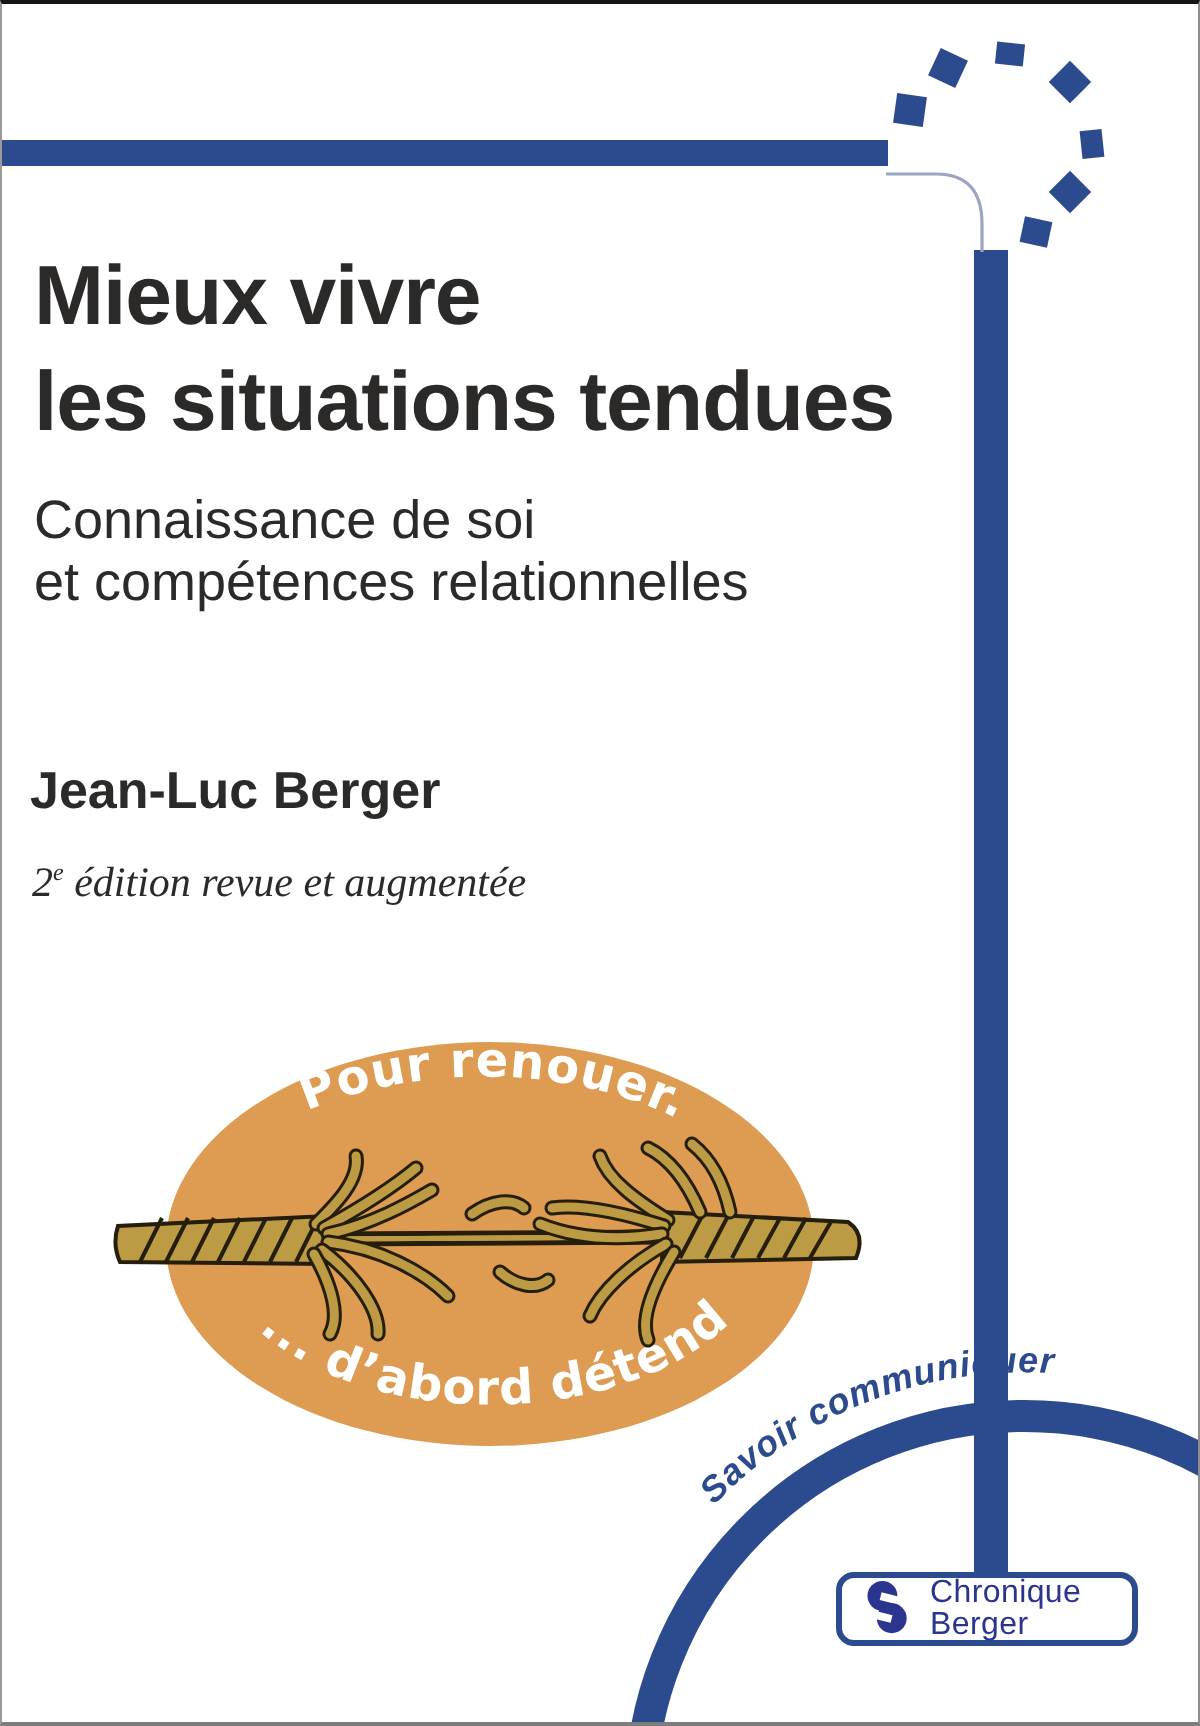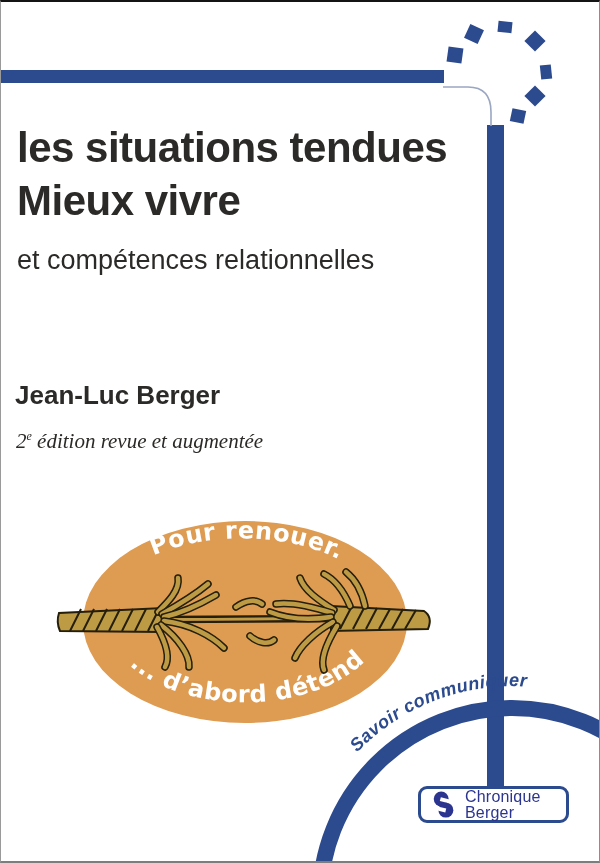--- a/index.html
+++ b/index.html
@@ -17,21 +17,21 @@
     font-weight:700;font-size:42px;line-height:53px;letter-spacing:-0.5px;white-space:nowrap;}
   .subtitle{position:absolute;left:17px;top:245px;z-index:20;color:#2c2a28;
     font-weight:400;font-size:27px;line-height:31px;white-space:nowrap;}
   .author{position:absolute;left:15px;top:377px;z-index:20;color:#2c2a28;
     font-weight:700;font-size:26px;line-height:36px;white-space:nowrap;}
   .edition{position:absolute;left:16px;top:428px;z-index:20;color:#2c2a28;
     font-family:"Liberation Serif",serif;font-style:italic;font-size:21px;line-height:26px;white-space:nowrap;}
   .edition sup{font-size:12px;line-height:0;}
   .pub-box{position:absolute;left:418px;top:786px;width:136px;height:31px;z-index:30;
     background:#ffffff;border:3px solid #2c4a8e;border-radius:9px;
-    display:flex;align-items:center;gap:7px;padding-left:9px;box-sizing:content-box;}
+    display:flex;align-items:flex-start;gap:7px;padding-left:9px;box-sizing:content-box;}
   .pub-text{color:#2b3590;font-size:16px;line-height:16px;font-weight:400;letter-spacing:0.2px;}
   .rope-dark{stroke:#241e0a;stroke-width:7.5;fill:none;stroke-linecap:round;}
   .rope-lite{stroke:#bd9b45;stroke-width:4.5;fill:none;stroke-linecap:round;}
   .hatch{stroke:#241e0a;stroke-width:2;}
   .arc-text{font-family:"DejaVu Sans","Liberation Sans",sans-serif;font-weight:700;
     font-size:24px;fill:#ffffff;letter-spacing:0.5px;}
   .coll-text{font-family:"Liberation Sans",sans-serif;font-weight:700;font-style:italic;
     font-size:18px;fill:#2c4a8e;letter-spacing:0.5px;}
   .sq{fill:#2c4a8e;}
 </style>
@@ -126,25 +126,26 @@
       <path class="rope-lite" d="M350,606 C344,592 336,580 324,574"></path>
     <path class="rope-dark" d="M365,606 C362,592 356,580 346,572"></path>
       <path class="rope-lite" d="M365,606 C362,592 356,580 346,572"></path>
   </g>
 
   <circle cx="512" cy="900" r="192" fill="none" stroke="#2c4a8e" stroke-width="16"></circle>
   <text class="coll-text"><textPath href="#pathColl" xlink:href="#pathColl" startOffset="6">Savoir communiquer</textPath></text>
 </svg>
 
 <div class="title">
+  <div>Mieux vivre</div>
   <div>les situations tendues</div>
-  <div>Mieux vivre</div>
 </div>
 
 <div class="subtitle">
+  <div>Connaissance de soi</div>
   <div>et compétences relationnelles</div>
 </div>
 
 <div class="author">Jean-Luc Berger</div>
 
 <div class="edition"><span>2</span><sup>e</sup><span> édition revue et augmentée</span></div>
 
 <div class="pub-box">
   <svg width="28" height="30" viewBox="0 0 30 32">
     <circle cx="12" cy="9.5" r="8" fill="#2b3590"></circle>

